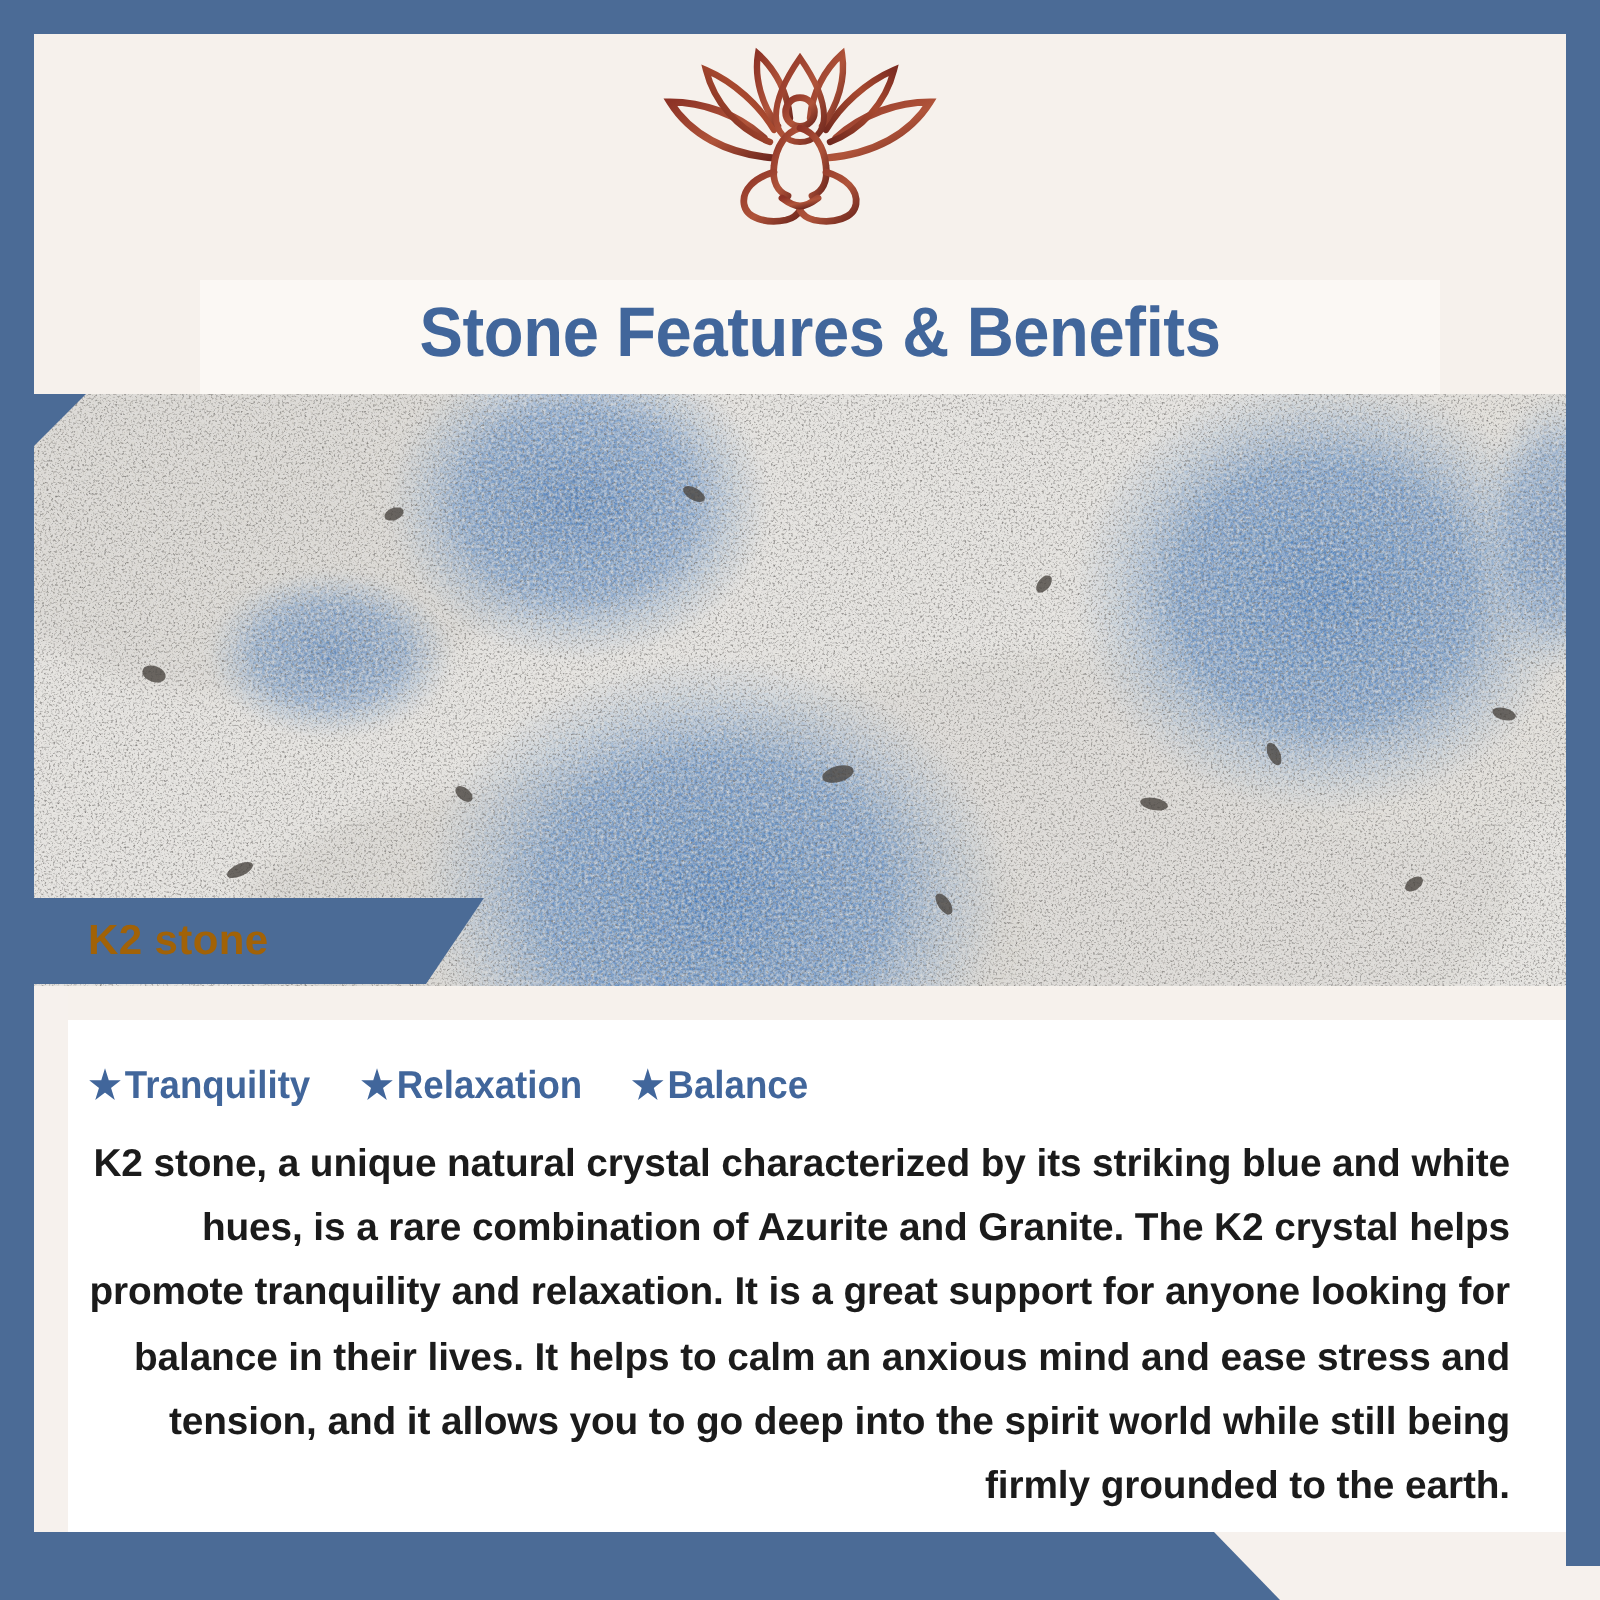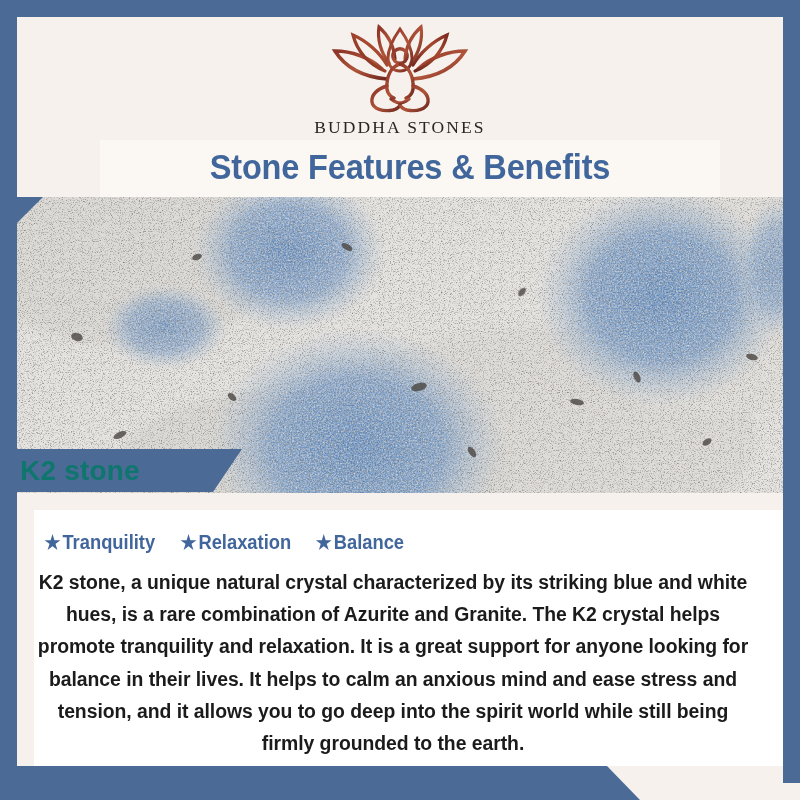--- a/index.html
+++ b/index.html
@@ -137,25 +137,25 @@
     position: absolute;
     left: 17px; top: 449px;
     height: 43px;
     width: 225px;
     background: #4b6b96;
     clip-path: polygon(0 0, 225px 0, 196px 43px, 0 43px);
     z-index: 22;
   }
   .stone-banner-label {
     position: absolute;
-    left: 20px; top: 455px;
+    left: 44px; top: 455px;
     font-family: "Liberation Sans", sans-serif;
     font-weight: bold;
-    font-size: 28px;
-    color: #0f766e;
+    font-size: 21px;
+    color: #a16207;
     letter-spacing: 0.2px;
     z-index: 23;
     line-height: 32px;
   }
 
   
   .body-cream {
     position: absolute;
     left: 34px; top: 493px;
     width: 749px; height: 19px;
@@ -197,21 +197,21 @@
     position: absolute;
     left: 31px; top: 566px;
     width: 724px;
     font-family: "Liberation Sans Narrow", "Liberation Sans", sans-serif;
     font-weight: bold;
     font-size: 19.4px;
     line-height: 32.2px;
     color: #1b1b1b;
     letter-spacing: -0.05px;
     z-index: 14;
-    text-align: center;
+    text-align: right;
   }
 </style>
 </head>
 <body>
 
 <div id="page">
 
   <div class="photo">
     <svg width="766" height="296" viewBox="0 0 766 296" xmlns="http://www.w3.org/2000/svg" aria-hidden="true">
       <defs>
@@ -336,21 +336,20 @@
 
           <path d="M75 41 C 68 43, 63 50, 62 60 C 61 68, 64 73, 69 75"></path>
           <path d="M75 41 C 82 43, 87 50, 88 60 C 89 68, 86 73, 81 75"></path>
 
           <path d="M62 63 C 52 66, 46 72, 47 79 C 48 86, 58 89, 68 87 C 72 86, 74 84, 75 82"></path>
           <path d="M88 63 C 98 66, 104 72, 103 79 C 102 86, 92 89, 82 87 C 78 86, 76 84, 75 82"></path>
 
           <path d="M66 76 C 70 79, 73 80, 75 80 C 77 80, 80 79, 84 76"></path>
         </g>
       </svg>
-      <span class="logo-text">BUDDHA STONES</span>
     </div>
   </div>
 
   <div class="title-band"></div>
   <div class="title-text">Stone Features &amp; Benefits</div>
 
   <div class="stone-banner"></div>
   <div class="stone-banner-label">K2 stone</div>
 
   <div class="body-cream"></div>

